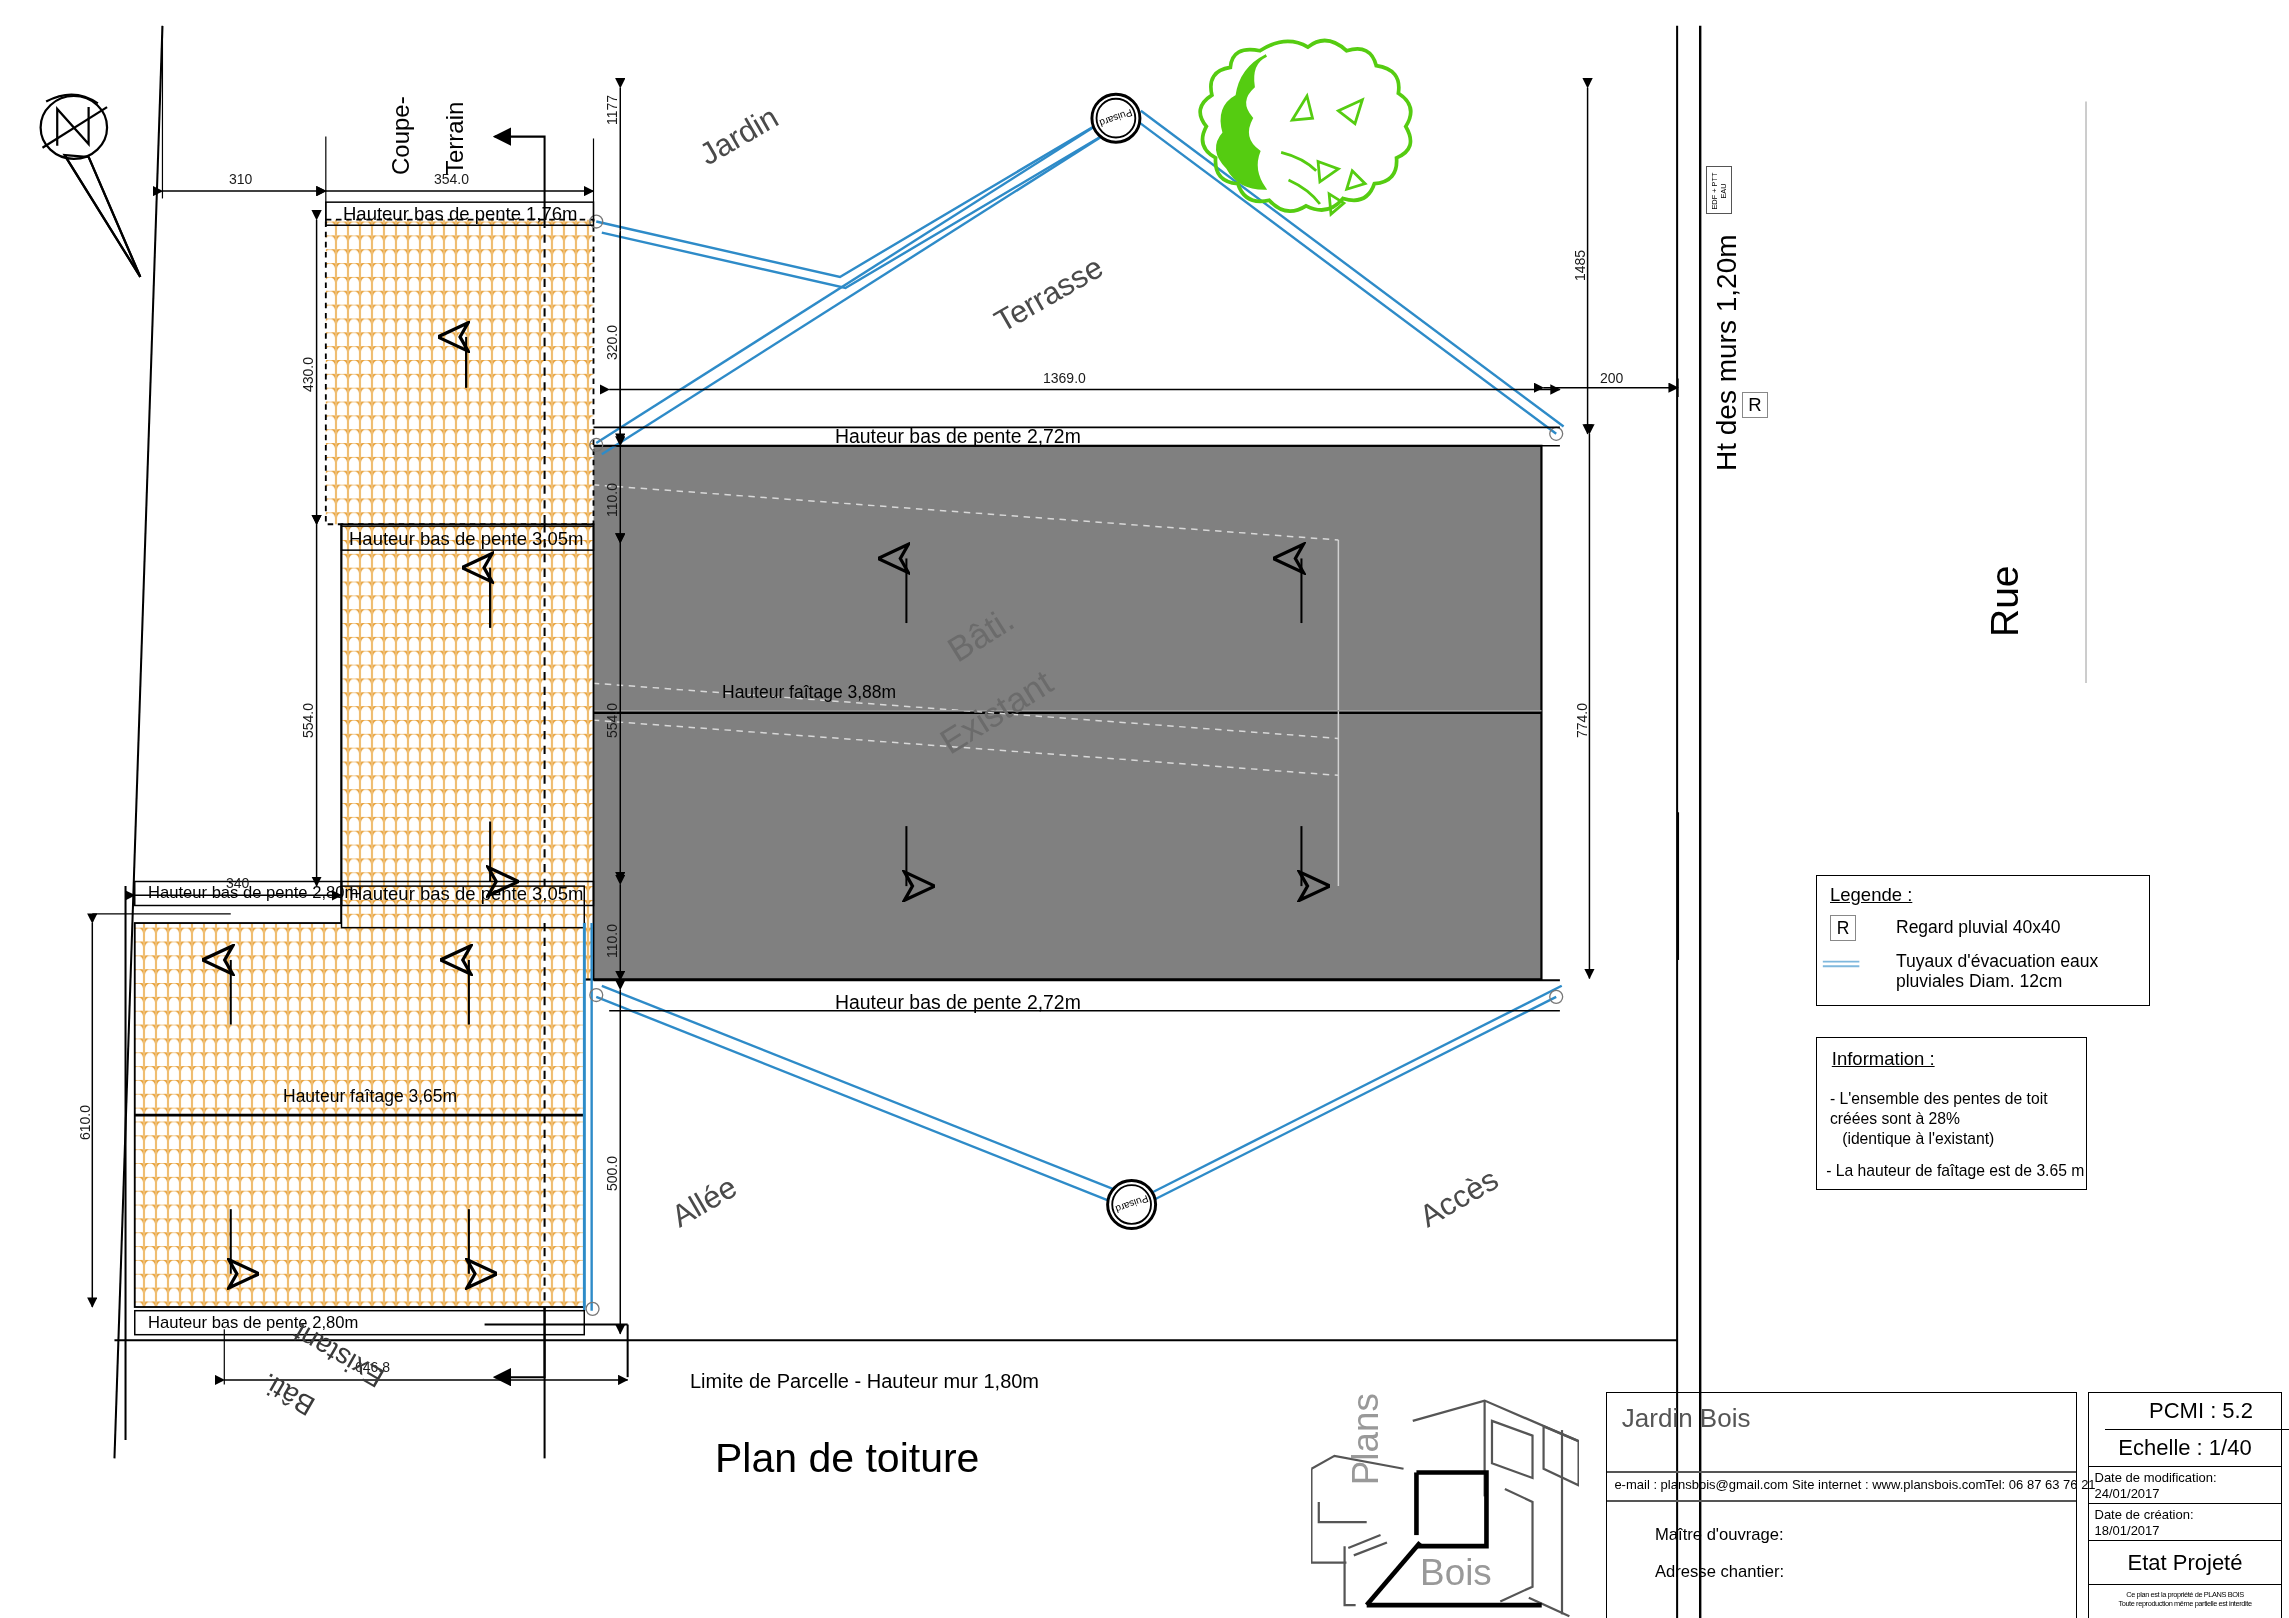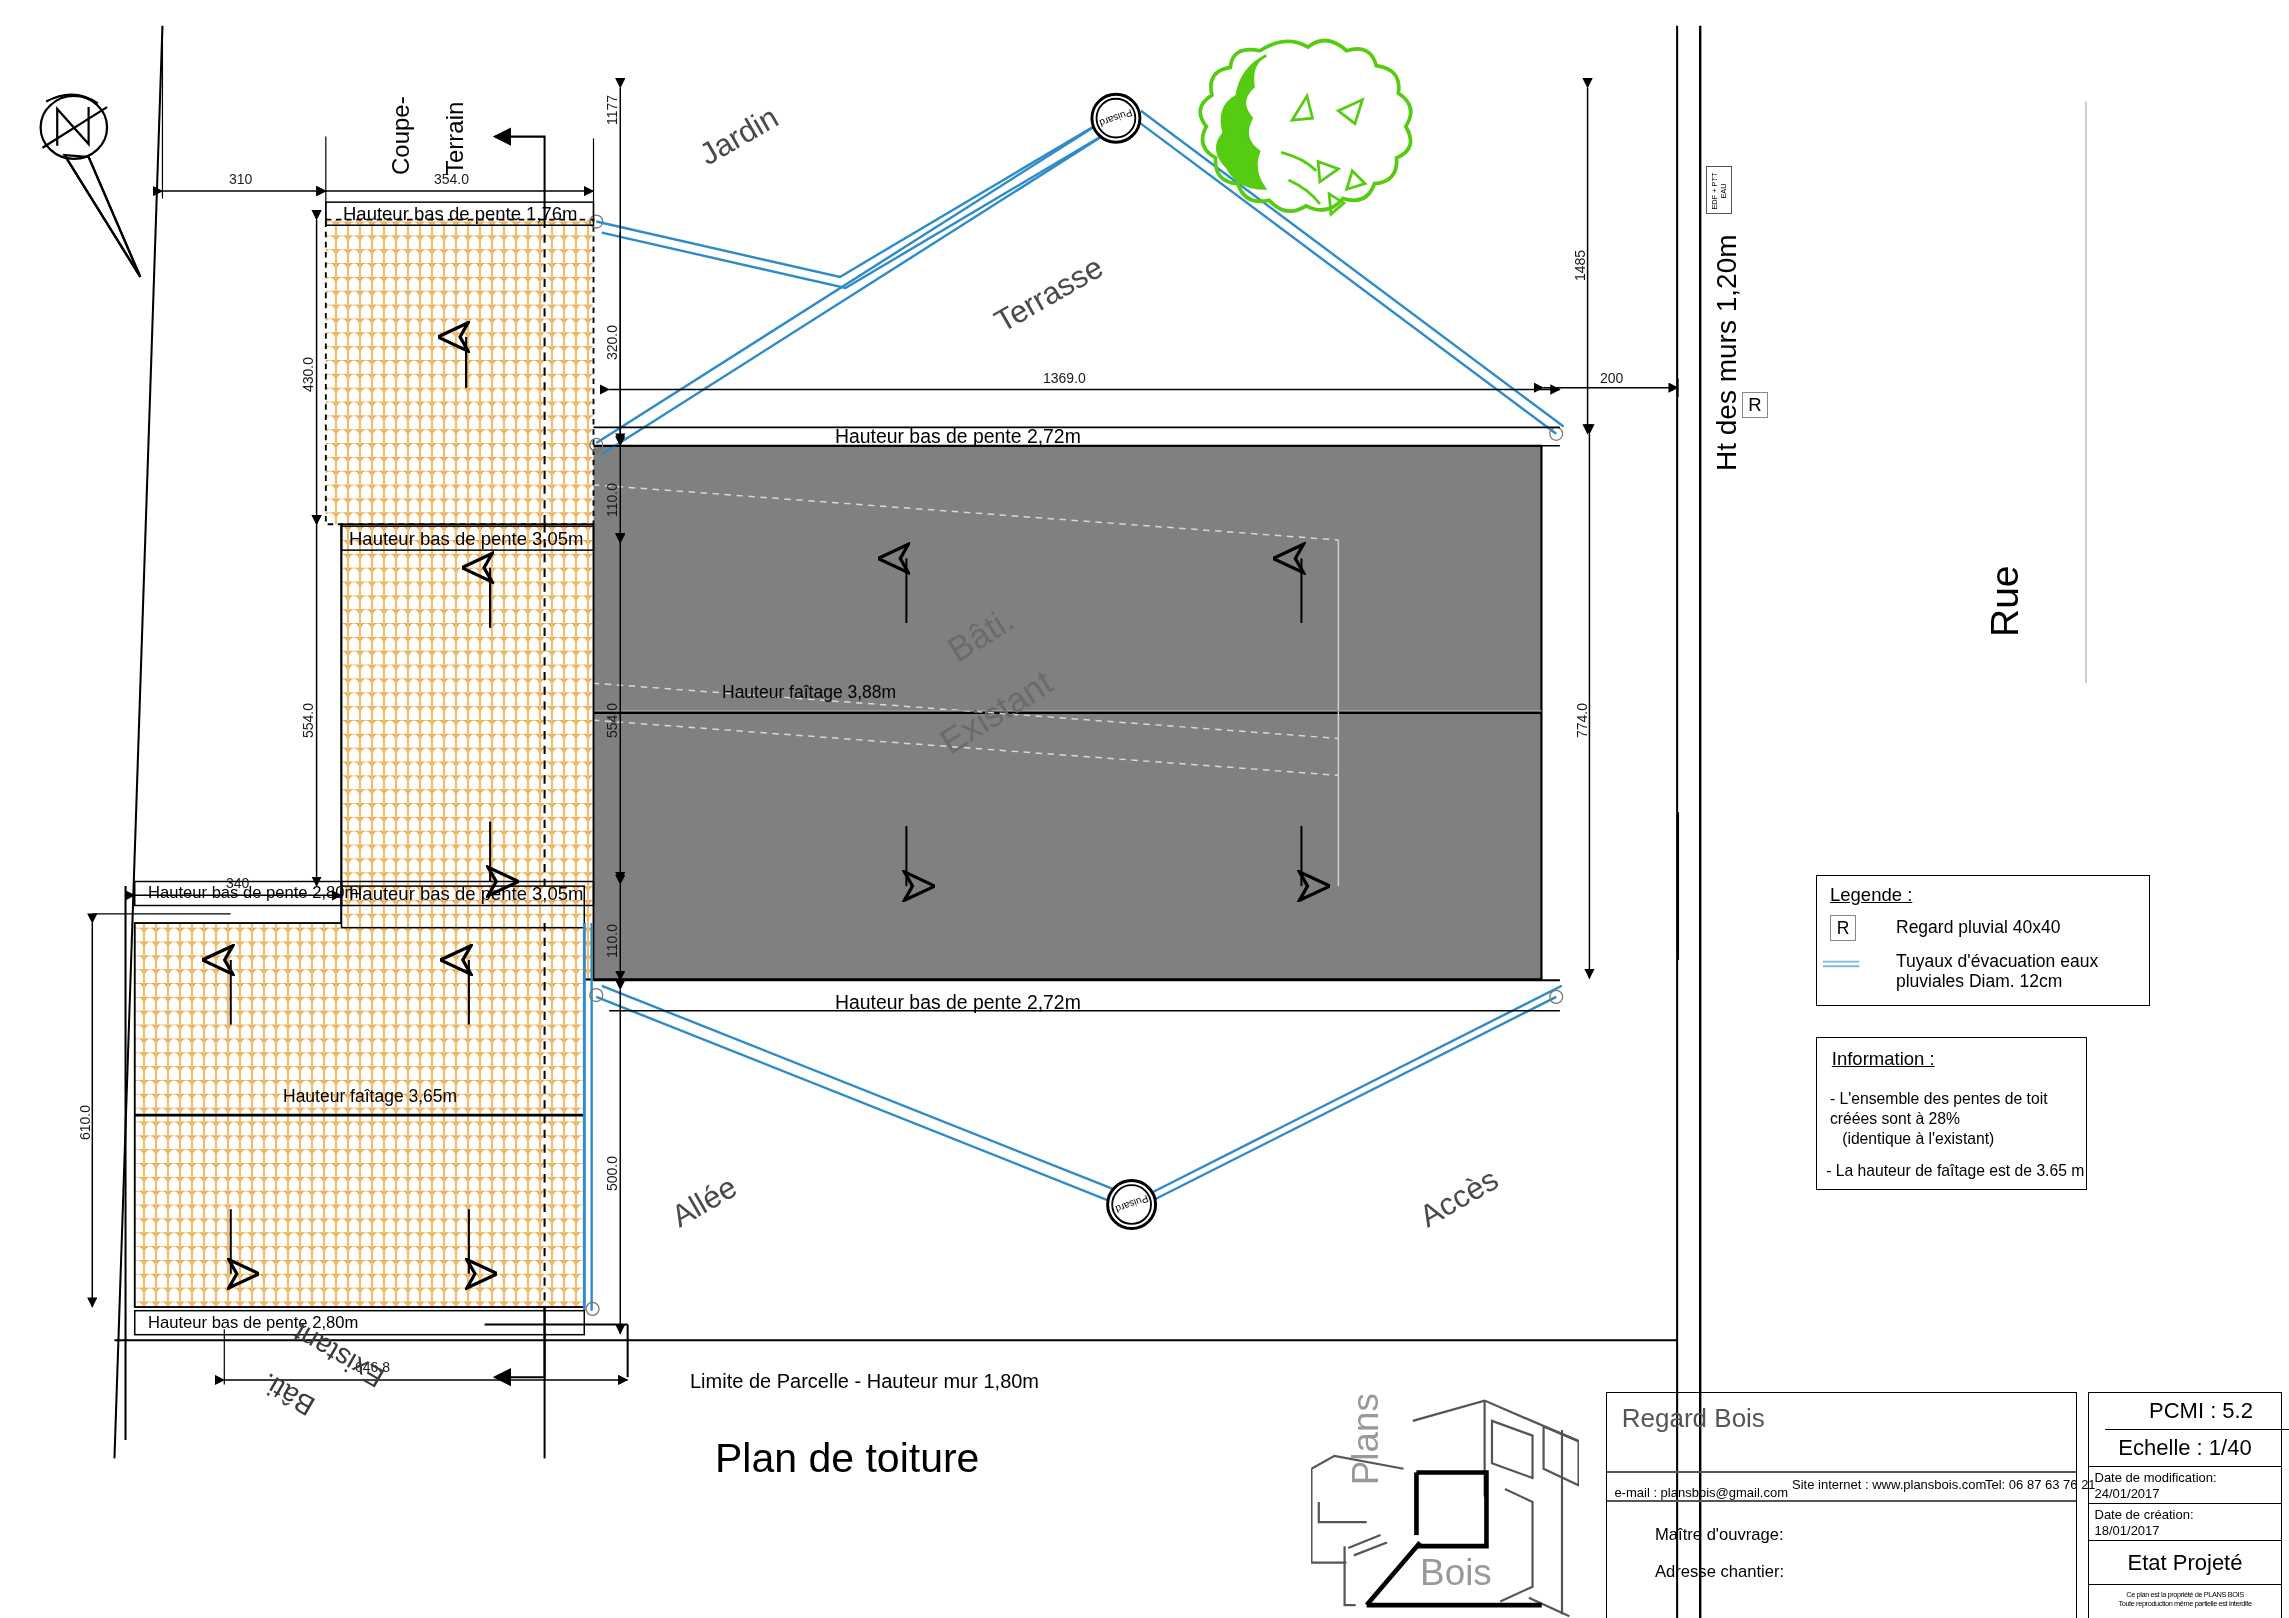--- a/index.html
+++ b/index.html
@@ -339,23 +339,23 @@
       <path d="M114,96 L190,96 L190,176 L114,176"></path>
       <path d="M114,96 L114,164"></path>
       <path d="M60,240 L118,172"></path>
       <path d="M60,240 L250,240"></path>
     </g>
     <text x="72" y="110" fill="#999" font-size="40" font-family="Liberation Sans, sans-serif" transform="rotate(-90 72 110)">Plans</text>
     <text x="118" y="218" fill="#999" font-size="40" font-family="Liberation Sans, sans-serif">Bois</text>
   </svg>
 
   <div class="tblock" style="left:1606px;top:1392px;width:471px;height:227px;border-width:1.8px;">
-    <div class="txt grey" style="left:14.8px;top:11px;font-size:26px;">Regard Bois</div>
+    <div class="txt grey" style="left:14.8px;top:11px;font-size:26px;">Jardin Bois</div>
     <div style="position:absolute;left:0;top:78px;width:100%;height:1.8px;background:#555;"></div>
-    <div class="txt" style="left:7.4px;top:85px;font-size:13px;margin-top:8px;">e-mail : plansbois@gmail.com</div>
+    <div class="txt" style="left:7.4px;top:85px;font-size:13px;">e-mail : plansbois@gmail.com</div>
     <div class="txt" style="left:185px;top:85px;font-size:13px;">Site internet : www.plansbois.com</div>
     <div class="txt" style="left:378px;top:85px;font-size:13px;">Tel: 06 87 63 76 21</div>
     <div style="position:absolute;left:0;top:107px;width:100%;height:1.8px;background:#555;"></div>
     <div class="txt" style="left:48px;top:133px;font-size:16.6px;">Maître d'ouvrage:</div>
     <div class="txt" style="left:48px;top:170px;font-size:16.6px;">Adresse chantier:</div>
   </div>
 
   <div class="tblock" style="left:2088px;top:1392px;width:194px;height:227px;">
     <div class="tbrow cen" style="left:16px;top:0;width:100%;height:37px;border-bottom:1.8px solid #000;font-size:22px;">PCMI : 5.2</div>
     <div class="tbrow cen" style="left:0;top:37px;width:100%;height:37px;border-bottom:1.8px solid #000;font-size:22px;">Echelle : 1/40</div>

